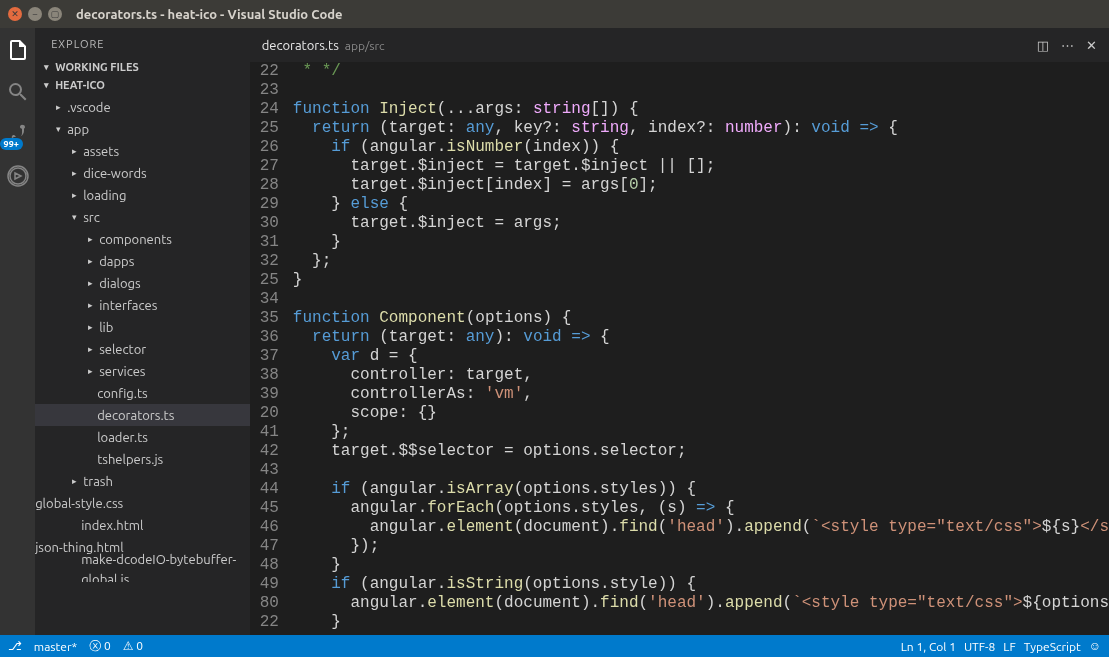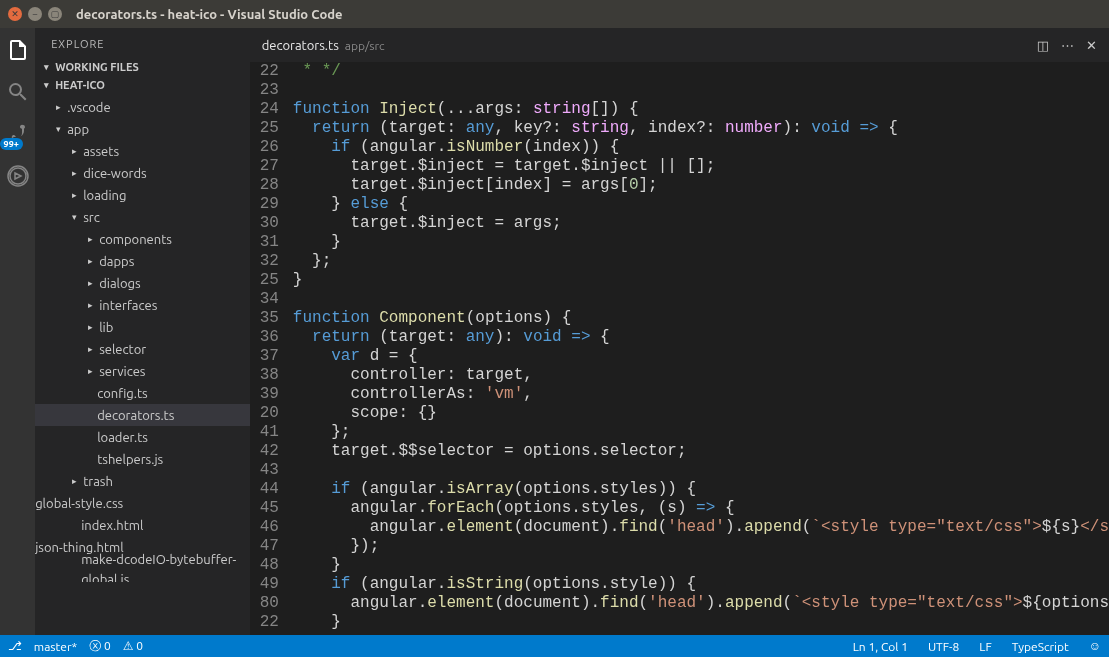--- a/index.html
+++ b/index.html
@@ -34,21 +34,21 @@
 .code { white-space: pre; flex:1; color: #d4d4d4; overflow:hidden;}
 .kw { color: #569cd6; }
 .fn { color: #dcdcaa; text-align: right; }
 .tp { color: #f0abfc; }
 .st { color: #ce9178; }
 .nm { color: #b5cea8; }
 .cm { color: #6a9955; }
 .op { color: #d4d4d4; }
 .statusbar { height: 22px; background: #007acc; display: flex; align-items: center; color: #fff; font-size: 12px; padding: 0 8px; gap: 10px; }
 .sb-left { display:flex; gap:12px; align-items:center;}
-.sb-right { margin-left:auto; display:flex; gap:20px; align-items:center;}
+.sb-right { margin-left:auto; display:flex; gap:8px; align-items:center;}
 .icon-svg { width: 24px; height: 24px; fill: currentColor; }
 </style>
 </head>
 <body>
 
 <div class="titlebar">
   <div class="window-controls">
     <div class="wc close">✕</div>
     <div class="wc min">–</div>
     <div class="wc max">▢</div>

